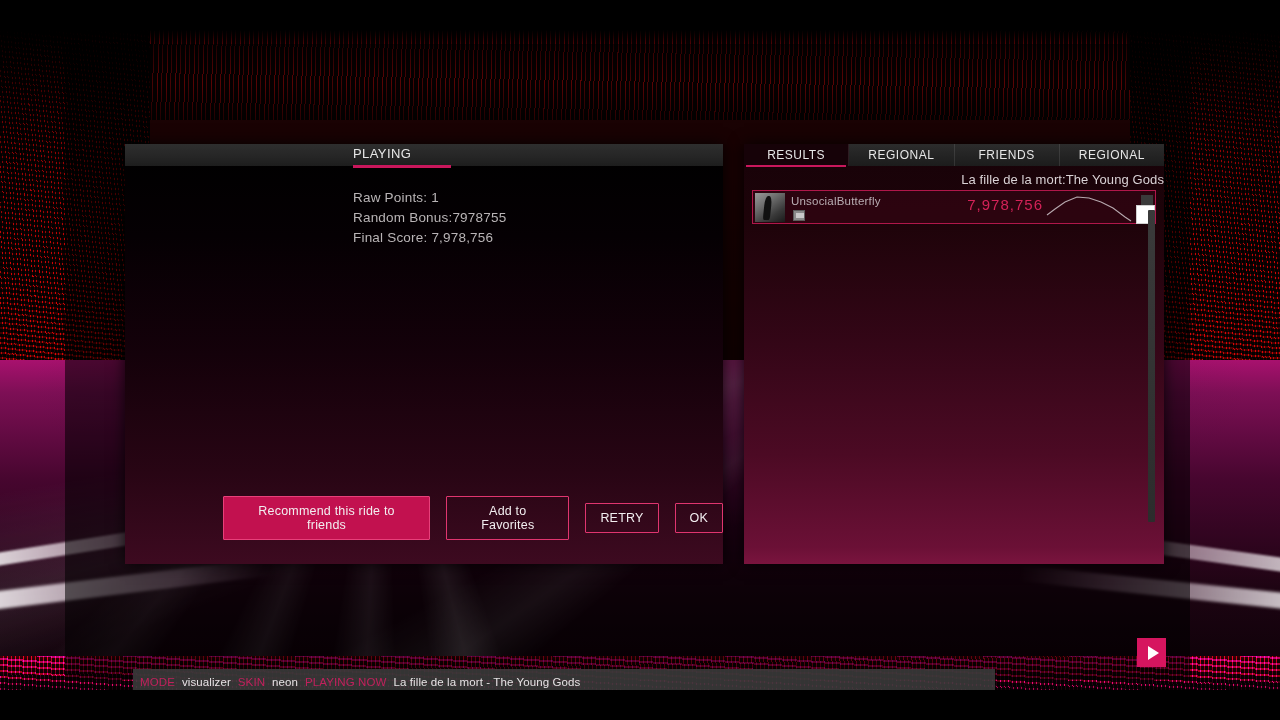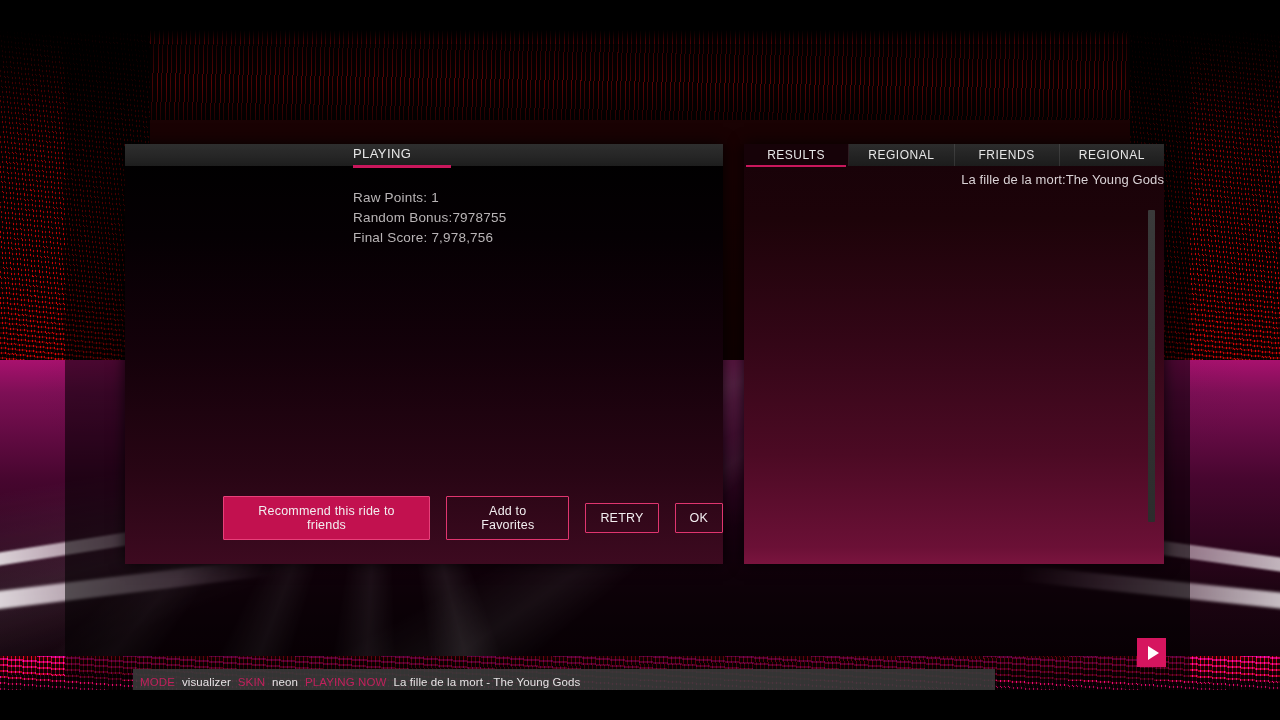--- a/index.html
+++ b/index.html
@@ -262,20 +262,31 @@
   <div class="lb-panel">
     <div class="lb-tabs">
       <div class="lb-tab active">RESULTS</div>
       <div class="lb-tab">REGIONAL</div>
       <div class="lb-tab">FRIENDS</div>
       <div class="lb-tab">REGIONAL</div>
     </div>
 
     <div class="lb-song">La fille de la mort:The Young Gods</div>
 
+    <div class="lb-row">
+      <div class="lb-avatar"></div>
+      <div class="lb-name">UnsocialButterfly</div>
+      <div class="lb-badge"></div>
+      <div class="lb-score">7,978,756</div>
+      <svg class="lb-spark" viewBox="0 0 88 30" preserveAspectRatio="none">
+        <polyline points="2,22 10,16 20,9 32,4 44,5 56,9 68,15 80,24 86,28" fill="none" stroke="#cfc6ca" stroke-width="1.1" opacity="0.85"></polyline>
+      </svg>
+      <div class="lb-flag"></div>
+      <div class="lb-flagbox"></div>
+    </div>
 
     <div class="lb-scrollbar"></div>
   </div>
 
   <div class="statusbar">
     <span class="st-key">MODE</span>
     <span class="st-val">visualizer</span>
     <span class="st-key">SKIN</span>
     <span class="st-val">neon</span>
     <span class="st-key">PLAYING NOW</span>

